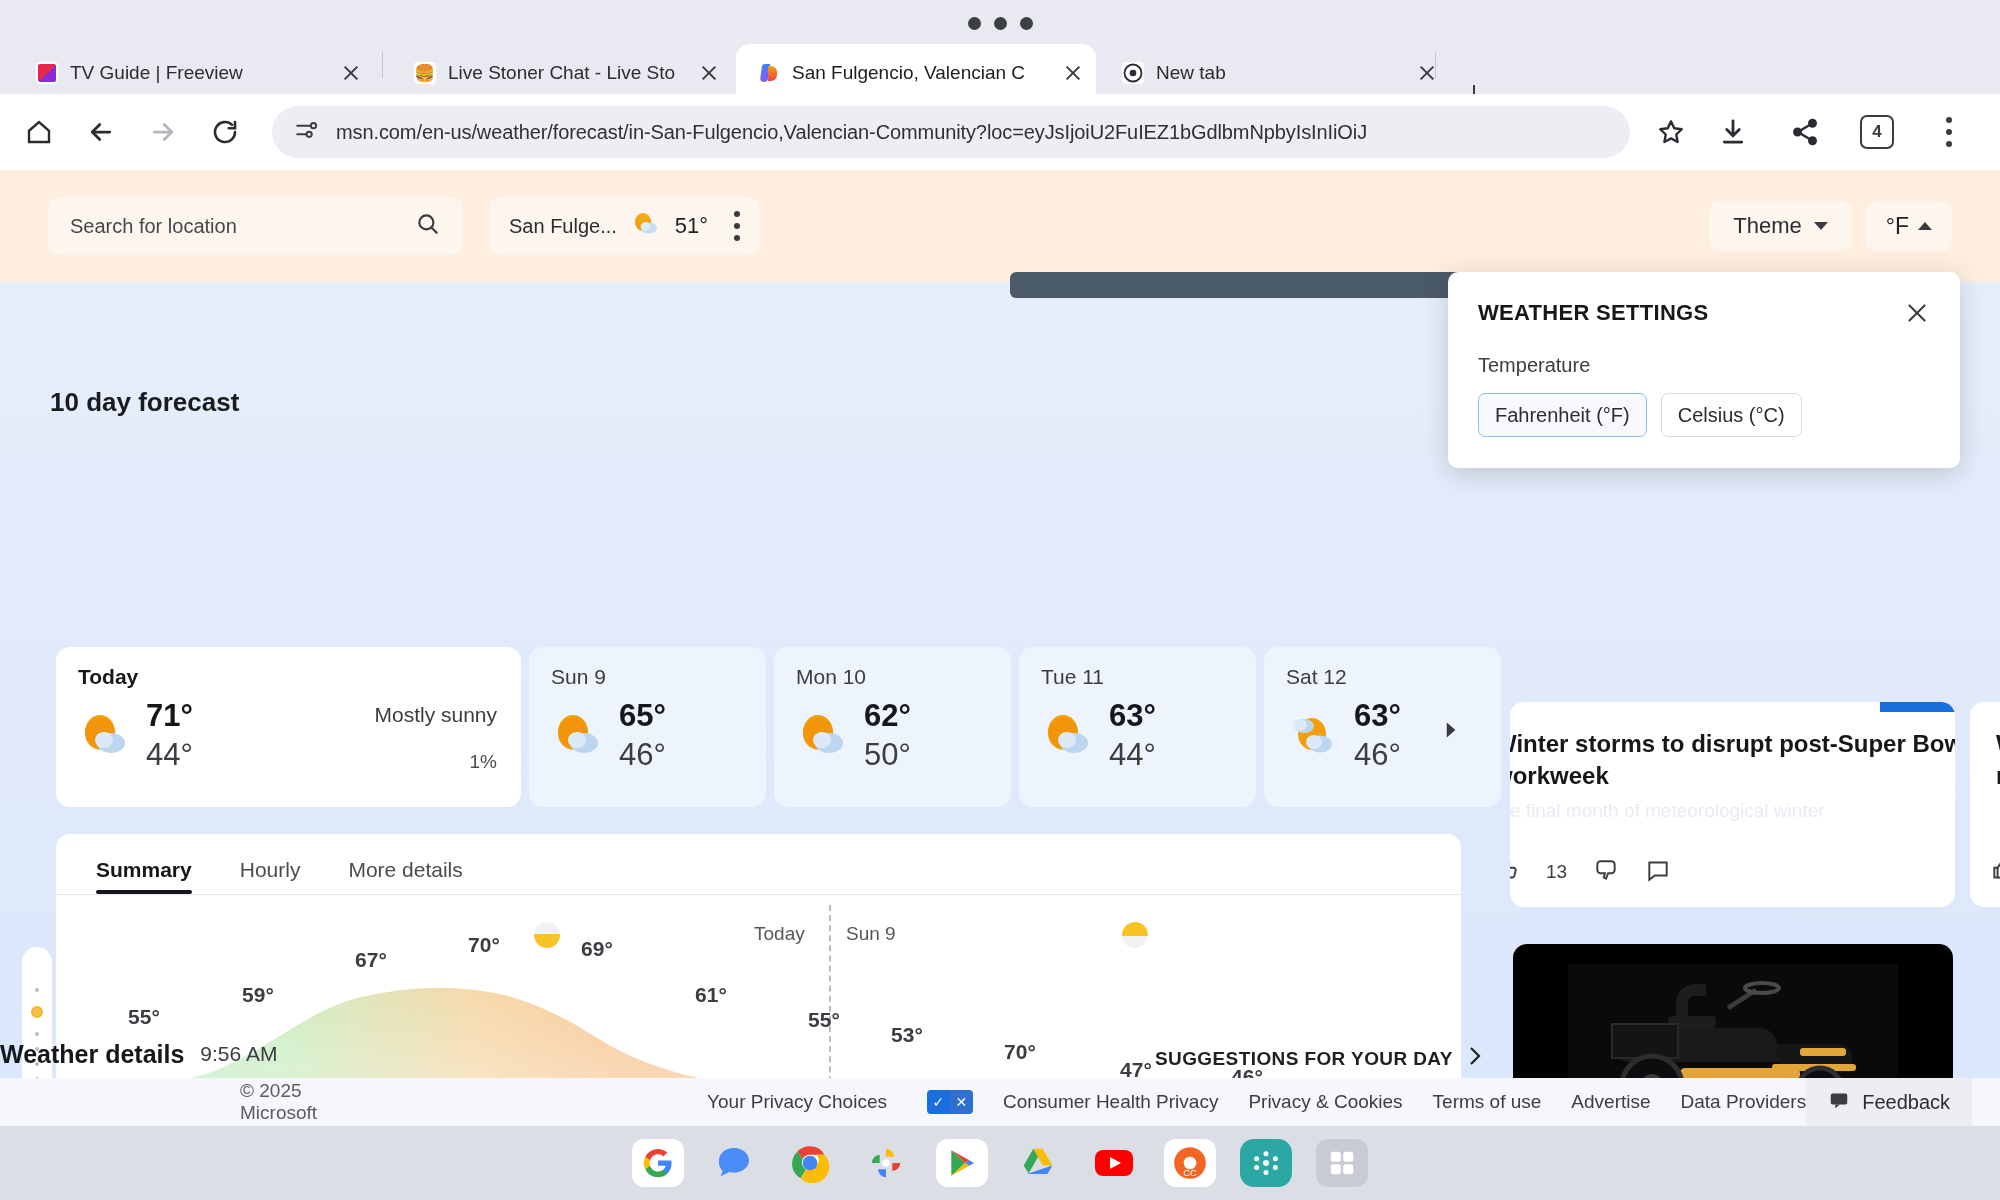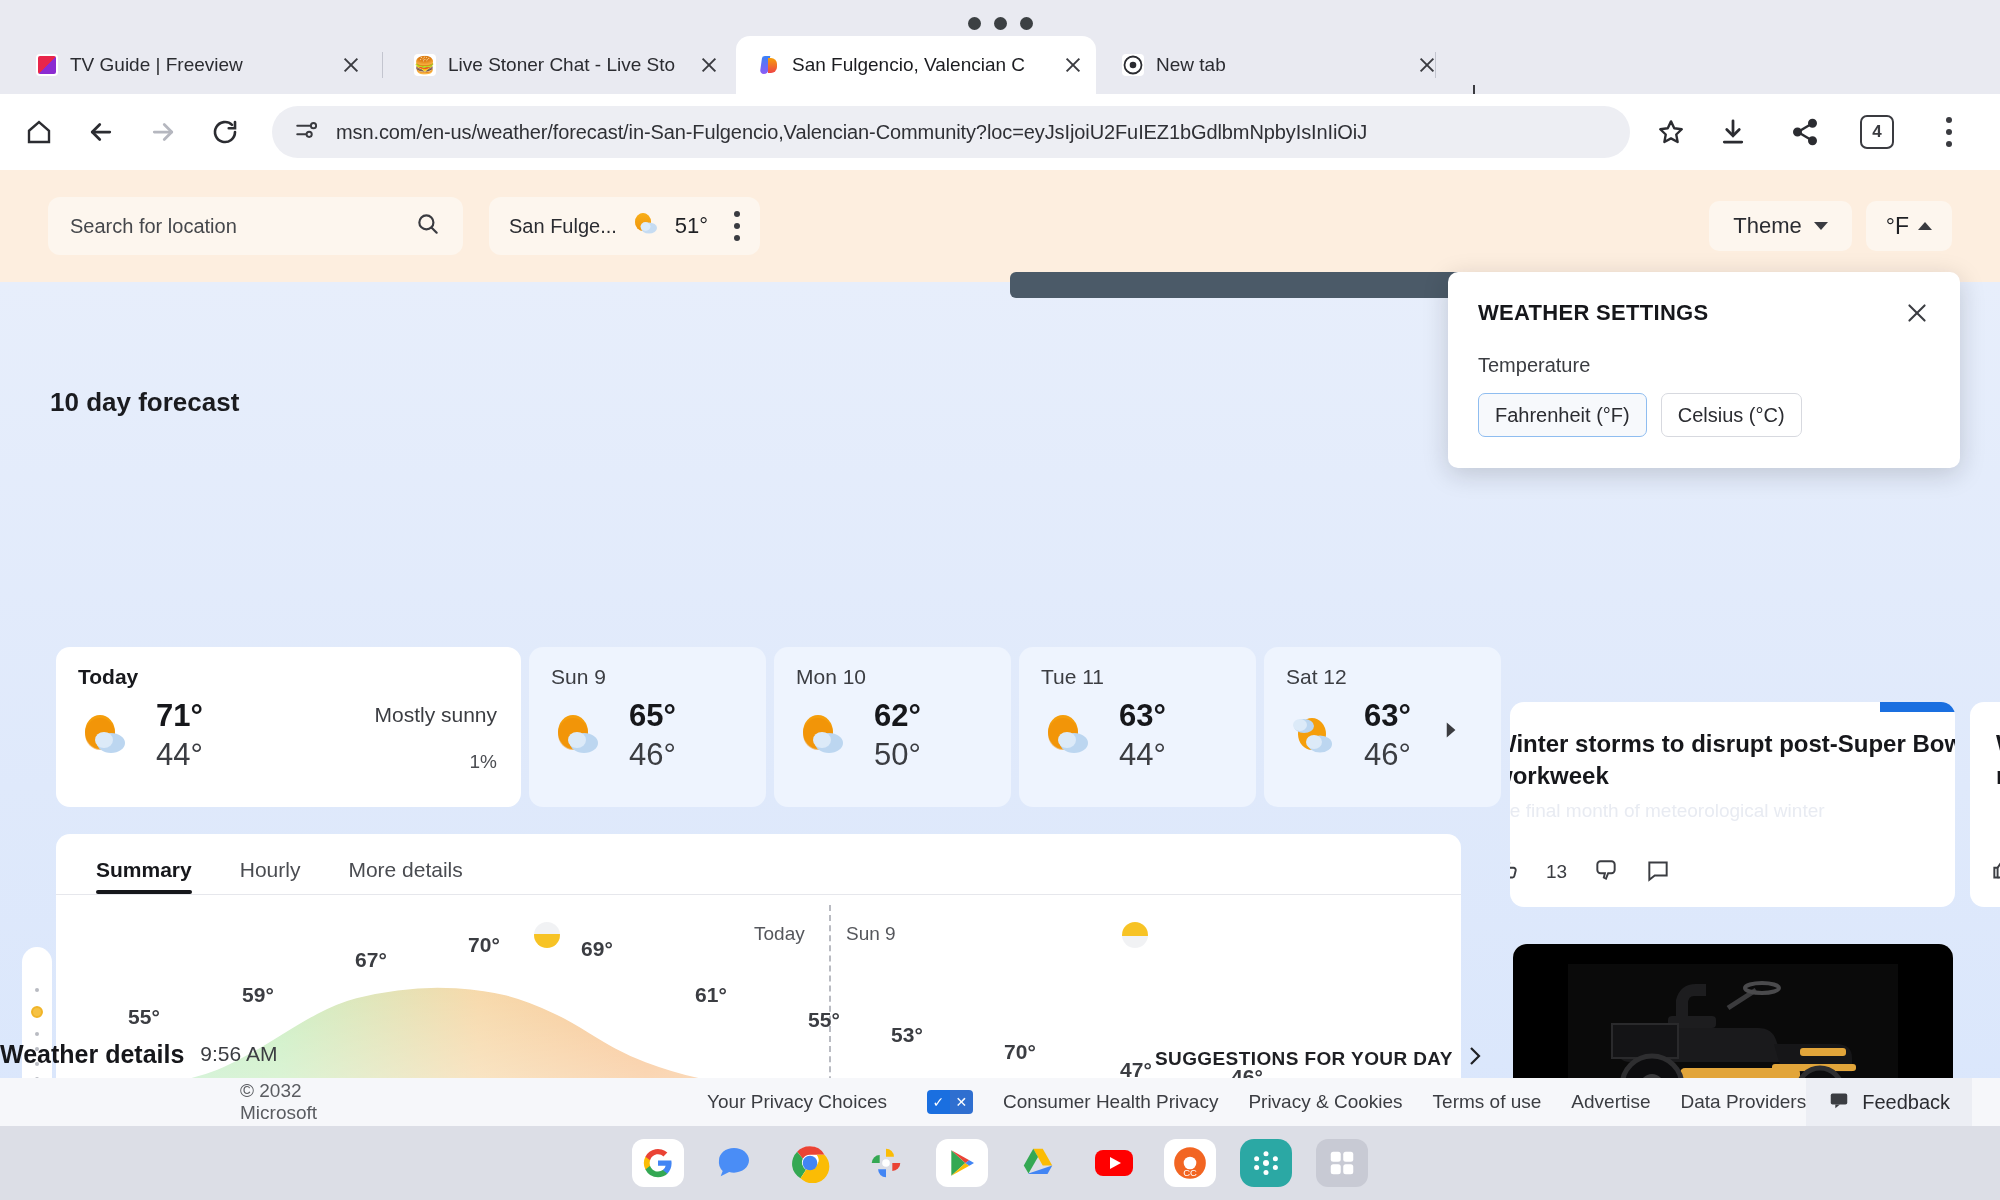--- a/index.html
+++ b/index.html
@@ -12,21 +12,21 @@
 
   
   .window { position: relative; width: 2000px; height: 1200px; background: #e9eaf1; }
 
   .win-dots { position: absolute; top: 10px; left: 0; right: 0; height: 26px;
               display: flex; justify-content: center; align-items: center; gap: 13px; }
   .win-dots i { width: 13px; height: 13px; border-radius: 50%; background: #3c4043; display: block; }
 
   
   .tabstrip { position: absolute; top: 36px; left: 0; width: 2000px; height: 58px; }
-  .tab { position: absolute; top: 0; height: 58px; display: flex; align-items: center;
+  .tab { position: absolute; top: 8px; height: 58px; display: flex; align-items: center;
          padding: 0 10px 0 22px; border-radius: 14px 14px 0 0; }
   .tab .favicon { width: 22px; height: 22px; flex: 0 0 22px; margin-right: 12px;
                   border-radius: 4px; position: relative; overflow: hidden; }
   .tab .tlabel { font-size: 19px; color: #2b2c31; white-space: nowrap; overflow: hidden;
                  text-overflow: clip; flex: 1 1 auto; }
   .tab .tclose { flex: 0 0 26px; width: 26px; height: 26px; position: relative; margin-left: 8px; }
   .tab .tclose::before, .tab .tclose::after {
       content: ""; position: absolute; left: 4px; top: 12px; width: 18px; height: 2px;
       background: #3a3b40; }
   .tab .tclose::before { transform: rotate(45deg); }
@@ -113,21 +113,21 @@
 
   
   .fc-strip { position: absolute; left: 56px; top: 365px; display: flex; gap: 8px; }
   .fc-card { width: 237px; height: 160px; border-radius: 14px; background: #eef4fe;
              padding: 18px 22px; position: relative; }
   .fc-card.today { width: 465px; background: #ffffff; }
   .fc-day { font-size: 21px; color: #3b3d42; }
   .fc-card.today .fc-day { font-weight: bold; color: #18191d; }
   .fc-mid { display: flex; align-items: center; margin-top: 8px; }
   .fc-icon { width: 58px; height: 52px; position: relative; flex: 0 0 58px; }
-  .fc-temps { margin-left: 20px; }
+  .fc-temps { margin-left: 10px; }
   .fc-hi { font-size: 31px; font-weight: bold; color: #16171b; line-height: 1.25; }
   .fc-lo { font-size: 31px; color: #3b3d42; line-height: 1.25; }
   .fc-desc { position: absolute; right: 24px; top: 56px; font-size: 21px; color: #3b3d42; }
   .fc-pop  { position: absolute; right: 24px; top: 104px; font-size: 19px; color: #4b4d52; }
   .fc-next { position: absolute; left: 1437px; top: 435px; width: 26px; height: 26px; }
 
   
   .chart-card { position: absolute; left: 56px; top: 552px; width: 1405px; height: 425px;
                 background: #fff; border-radius: 14px; overflow: hidden; }
   .tabs { display: flex; gap: 48px; padding: 24px 40px 0 40px; }
@@ -749,21 +749,21 @@
         </span>
       </div>
       <div style="margin-top:24px; font-size:20px; color:#3b3d42;">Temperature</div>
       <div style="margin-top:16px; display:flex; gap:14px;">
         <div style="height:44px; padding:0 16px; border:1.6px solid #8fbdf0; background:#f7f9fc; border-radius:7px; display:flex; align-items:center; font-size:20px; color:#2b2c31;">Fahrenheit (°F)</div>
         <div style="height:44px; padding:0 16px; border:1.6px solid #d7d9df; background:#fff; border-radius:7px; display:flex; align-items:center; font-size:20px; color:#2b2c31;">Celsius (°C)</div>
       </div>
     </div>
 
     <div class="footer">
-      <span class="copy">© 2032 Microsoft</span>
+      <span class="copy">© 2025 Microsoft</span>
       <div class="flinks">
         <a href="#">Your Privacy Choices</a>
         <span class="privacy-toggle">
           <span class="l">✓</span>
           <span class="r">✕</span>
         </span>
         <a href="#">Consumer Health Privacy</a>
         <a href="#">Privacy &amp; Cookies</a>
         <a href="#">Terms of use</a>
         <a href="#">Advertise</a>

